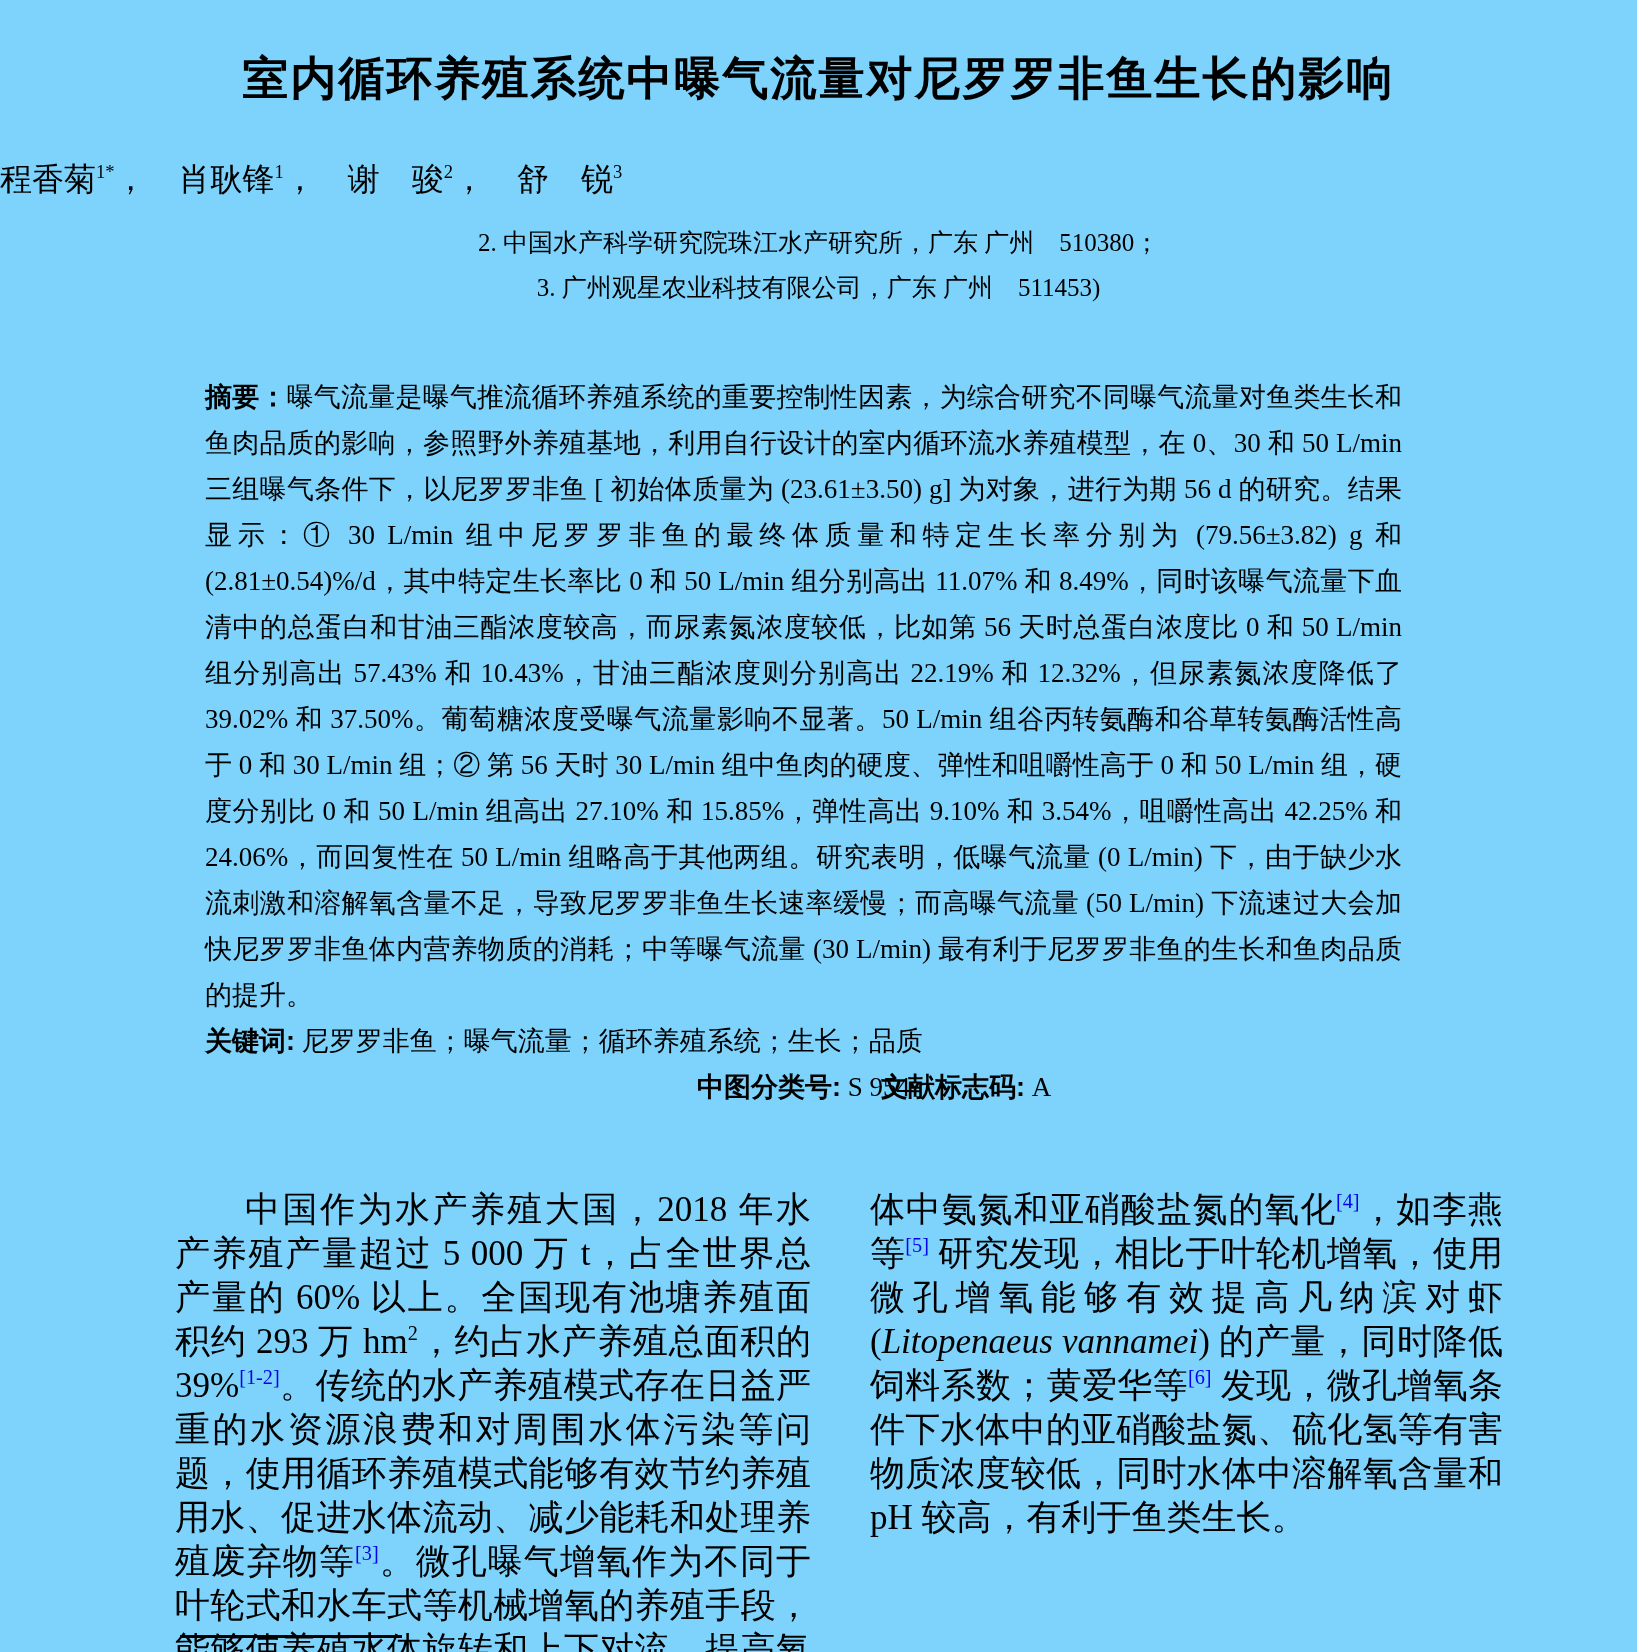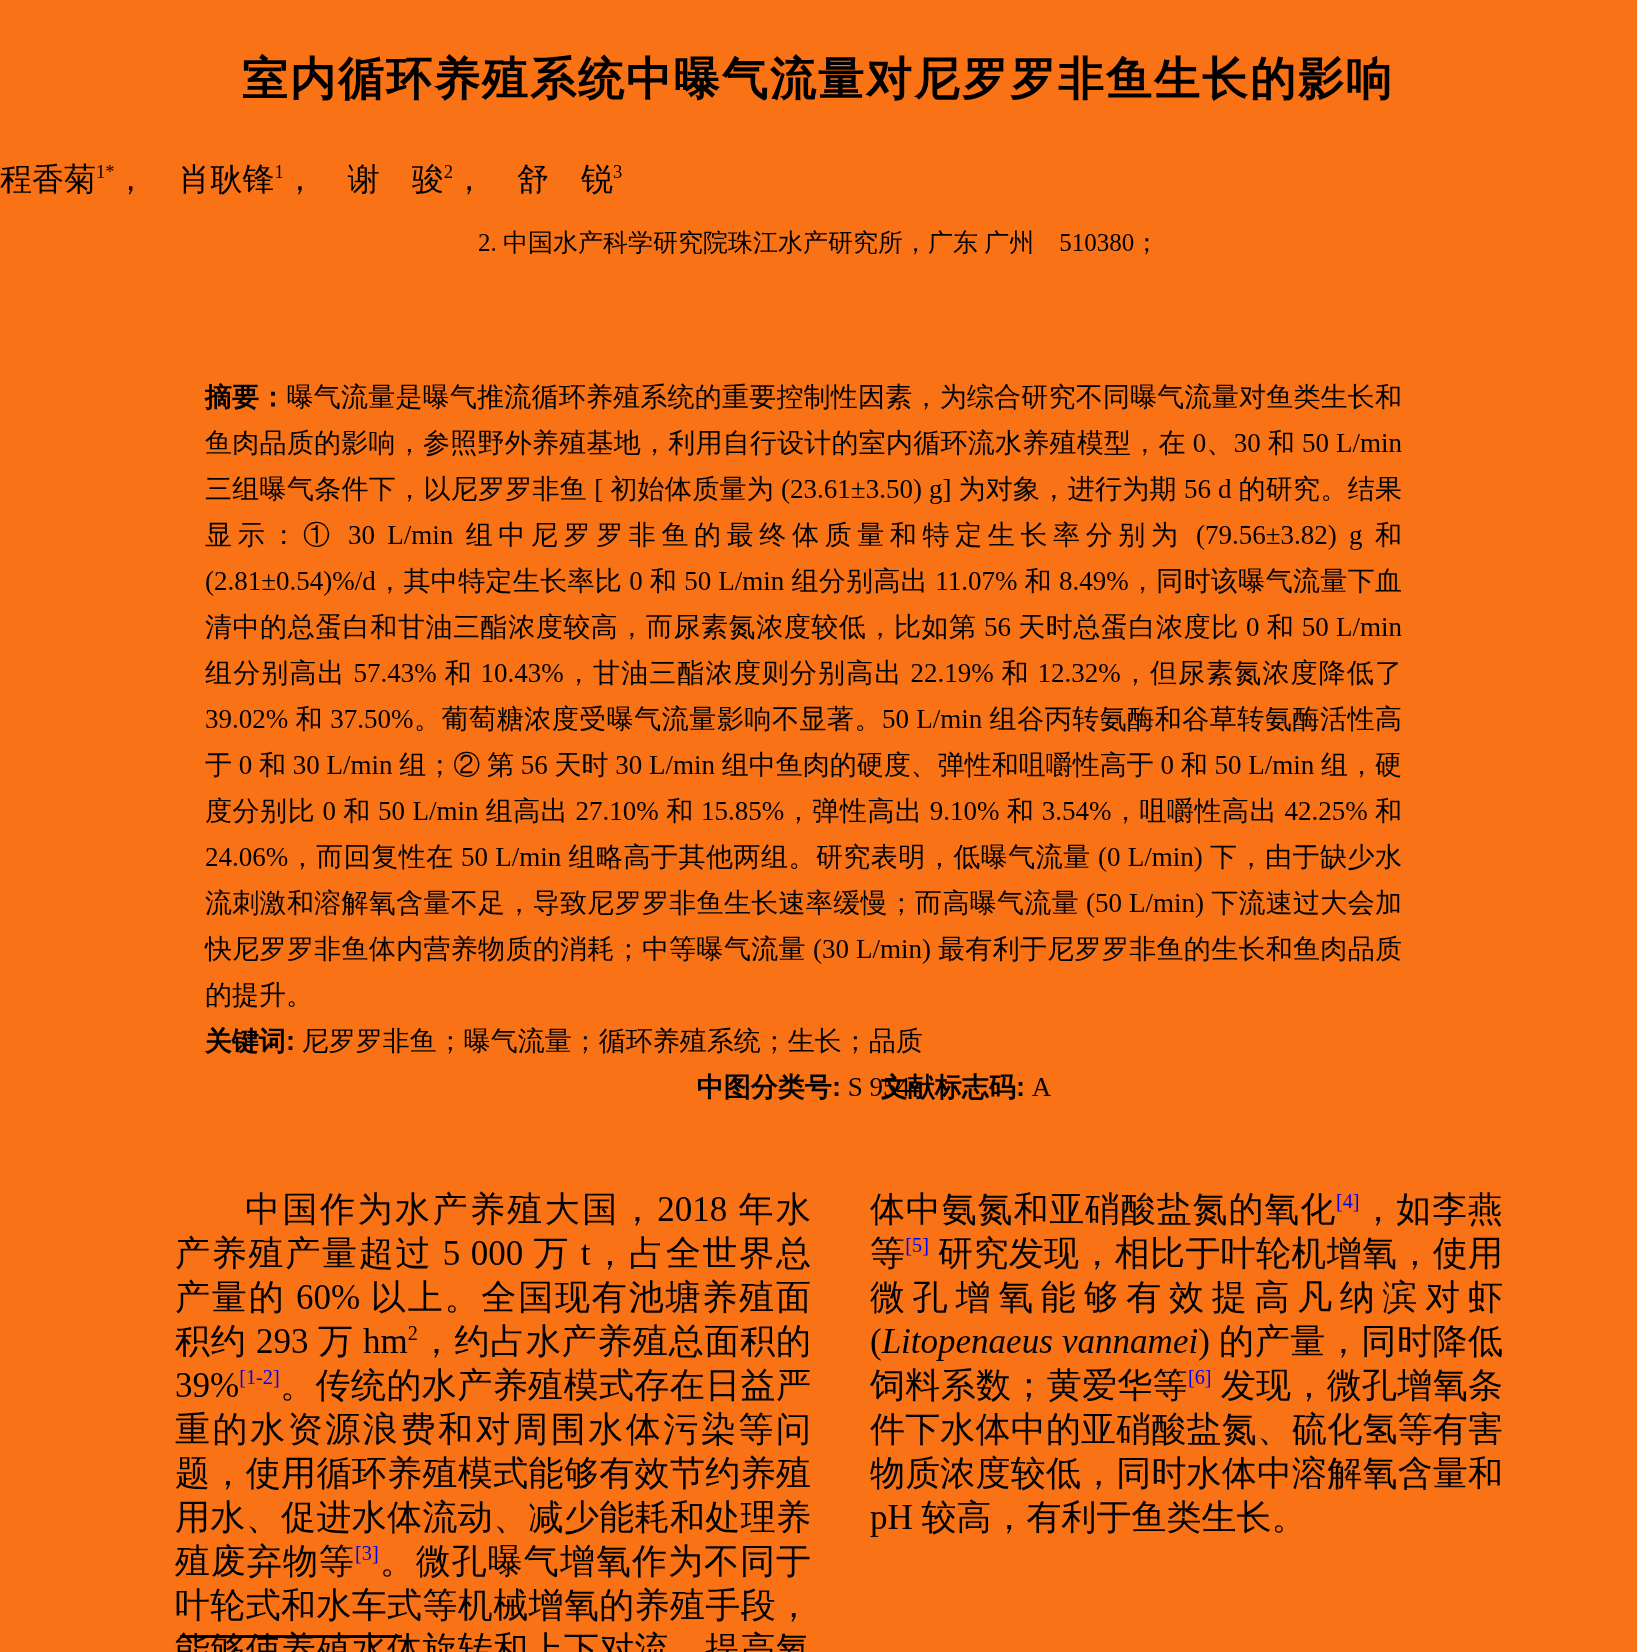--- a/index.html
+++ b/index.html
@@ -1,17 +1,17 @@
 <!DOCTYPE html>
 <html style="--link-blue: #0000EE;"><head>
 <meta charset="utf-8">
 <style>
   html,body{margin:0;padding:0;background:#ffffff;}
   .page{
-    position:relative;width:1637px;height:1652px;background:#f97316;color:#000;
+    position:relative;width:1637px;height:1652px;background:#7dd3fc;color:#000;
     overflow:hidden;font-family:"Liberation Serif","DejaVu Serif",serif;
   }
   .title{
     position:absolute;top:48px;left:0;width:100%;margin:0;text-align:center;
     font-size:46px;font-weight:bold;letter-spacing:2px;
     font-family:"Liberation Sans","DejaVu Sans",sans-serif;
   }
   .authors{
     position:absolute;top:158px;left:0;width:100%;
     font-size:32px;
@@ -53,20 +53,21 @@
 <body>
 
 <div class="page">
 
   <h1 class="title">室内循环养殖系统中曝气流量对尼罗罗非鱼生长的影响</h1>
 
   <div class="authors"><span>程香菊</span><sup>1*</sup><span>，　肖耿锋</span><sup>1</sup><span>，　谢　骏</span><sup>2</sup><span>，　舒　锐</span><sup>3</sup></div>
 
   <div class="affils">
     <div>2. 中国水产科学研究院珠江水产研究所，广东 广州　510380；</div>
+    <div>3. 广州观星农业科技有限公司，广东 广州　511453)</div>
   </div>
 
   <div class="abstract-block">
     <p class="abstract"><b class="lab">摘要：</b><span>曝气流量是曝气推流循环养殖系统的重要控制性因素，为综合研究不同曝气流量对鱼类生长和鱼肉品质的影响，参照野外养殖基地，利用自行设计的室内循环流水养殖模型，在 0、30 和 50 L/min 三组曝气条件下，以尼罗罗非鱼 [ 初始体质量为 (23.61±3.50) g] 为对象，进行为期 56 d 的研究。结果显示：① 30 L/min 组中尼罗罗非鱼的最终体质量和特定生长率分别为 (79.56±3.82) g 和 (2.81±0.54)%/d，其中特定生长率比 0 和 50 L/min 组分别高出 11.07% 和 8.49%，同时该曝气流量下血清中的总蛋白和甘油三酯浓度较高，而尿素氮浓度较低，比如第 56 天时总蛋白浓度比 0 和 50 L/min 组分别高出 57.43% 和 10.43%，甘油三酯浓度则分别高出 22.19% 和 12.32%，但尿素氮浓度降低了 39.02% 和 37.50%。葡萄糖浓度受曝气流量影响不显著。50 L/min 组谷丙转氨酶和谷草转氨酶活性高于 0 和 30 L/min 组；② 第 56 天时 30 L/min 组中鱼肉的硬度、弹性和咀嚼性高于 0 和 50 L/min 组，硬度分别比 0 和 50 L/min 组高出 27.10% 和 15.85%，弹性高出 9.10% 和 3.54%，咀嚼性高出 42.25% 和 24.06%，而回复性在 50 L/min 组略高于其他两组。研究表明，低曝气流量 (0 L/min) 下，由于缺少水流刺激和溶解氧含量不足，导致尼罗罗非鱼生长速率缓慢；而高曝气流量 (50 L/min) 下流速过大会加快尼罗罗非鱼体内营养物质的消耗；中等曝气流量 (30 L/min) 最有利于尼罗罗非鱼的生长和鱼肉品质的提升。</span></p>
 
     <p class="keywords"><b class="lab">关键词:</b><span> 尼罗罗非鱼；曝气流量；循环养殖系统；生长；品质</span></p>
 
     <div class="clcrow">
       <span><b class="lab">中图分类号:</b><span> S 954</span></span>
       <span class="doccode"><b class="lab">文献标志码:</b><span> A</span></span>

